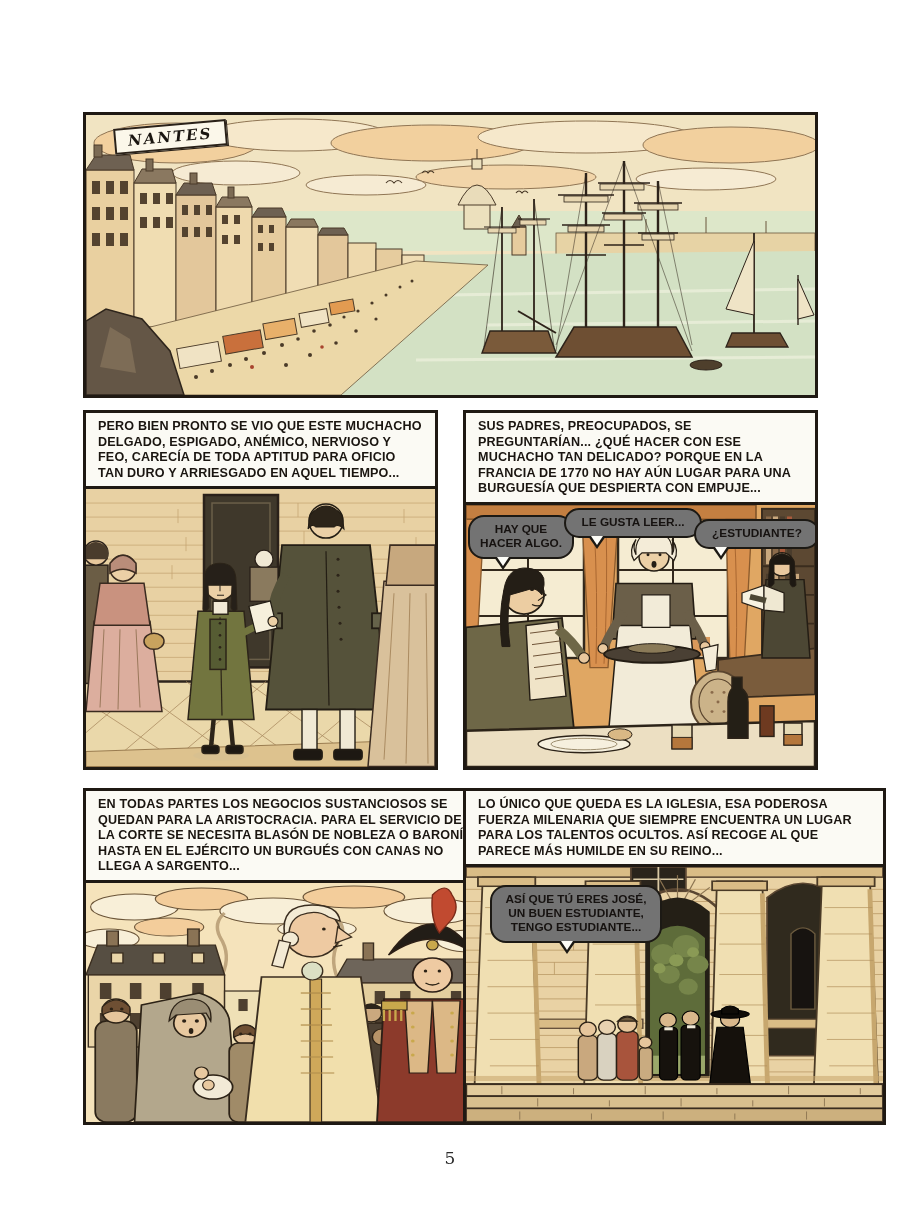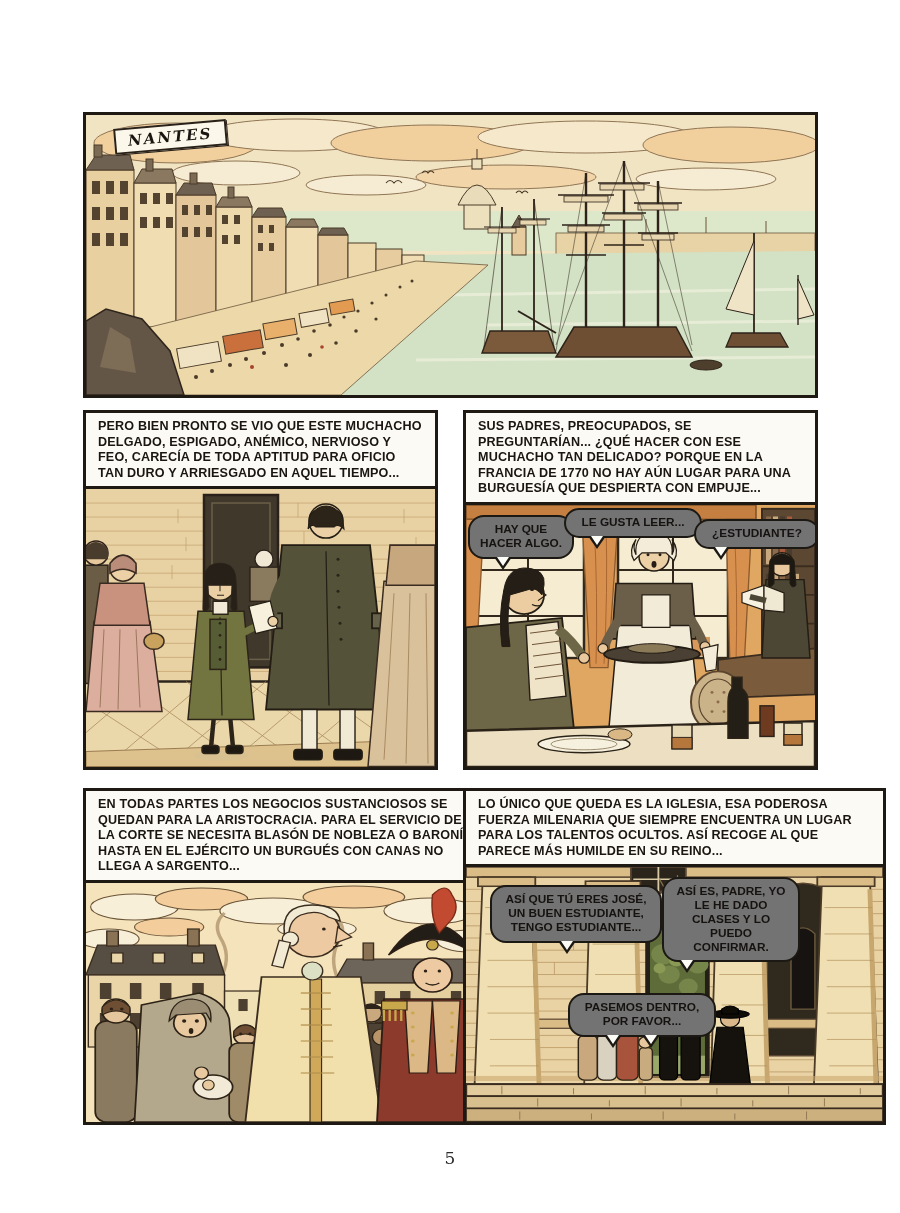--- a/index.html
+++ b/index.html
@@ -836,26 +836,17 @@
             <line x1="105" y1="243" x2="105" y2="249"></line>
             <line x1="165" y1="241" x2="165" y2="249"></line>
           <line x1="225" y1="243" x2="225" y2="249"></line>
             <line x1="285" y1="241" x2="285" y2="249"></line>
         </g>
       </svg>
       <div class="bubble" style="left:24px;top:18px;width:150px;">
         <span>ASÍ QUE TÚ ERES JOSÉ, UN BUEN ESTUDIANTE, TENGO ESTUDIANTE...</span>
         <span class="tail" style="left:66px;"></span>
       </div>
-      <div class="bubble" style="left:196px;top:10px;width:116px;">
-        <span>ASÍ ES, PADRE, YO LE HE DADO CLASES Y LO PUEDO CONFIRMAR.</span>
-        <span class="tail" style="left:14px;"></span>
-      </div>
-      <div class="bubble" style="left:102px;top:126px;width:126px;">
-        <span>PASEMOS DENTRO, POR FAVOR...</span>
-        <span class="tail" style="left:34px;"></span>
-        <span class="tail" style="left:72px;"></span>
-      </div>
     </div>
   </div>
 
   <div class="pageno">5</div>
 </div>
 
 </body></html>

